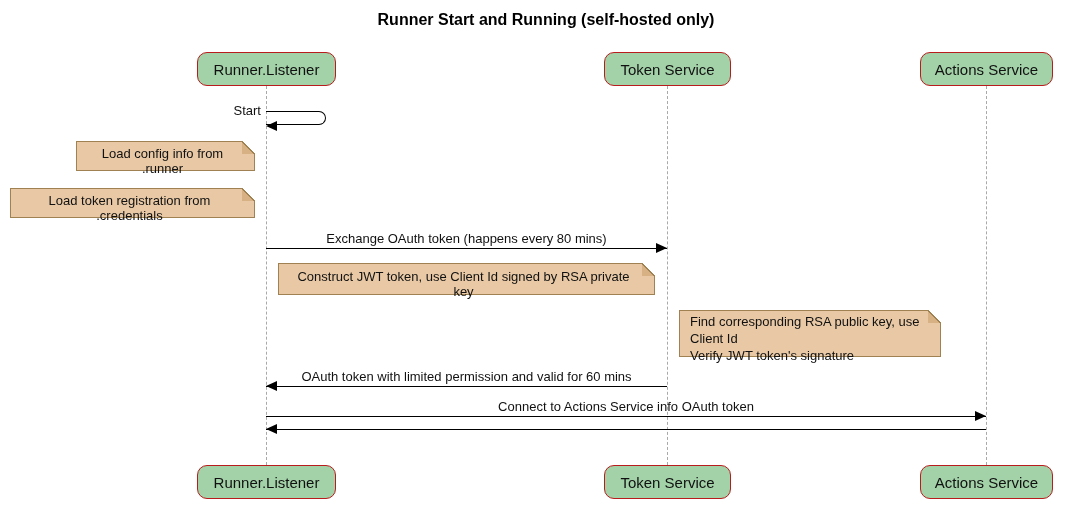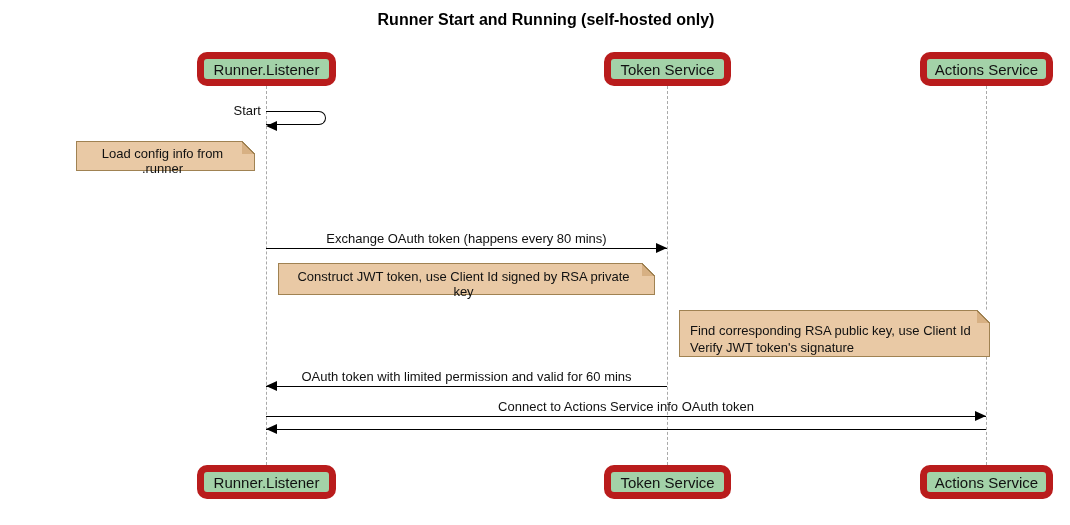--- a/index.html
+++ b/index.html
@@ -10,21 +10,21 @@
     font-family:"Liberation Sans", sans-serif;
     color:#000;
     overflow:hidden;
   }
   .title {
     position:absolute; top:11px; left:0; width:1070px;
     text-align:center; font-size:16px; font-weight:bold; color:#000;padding-left:11px;
   }
   .actor {
     position:absolute; height:34px;
-    background:#a3d2a8; border:7px solid #b91c1c; border-radius:10px;
+    background:#a3d2a8; border:1px solid #b91c1c; border-radius:10px;
     box-sizing:border-box;
     display:flex; align-items:center; justify-content:center;
     font-size:15px; color:#111;
   }
   .lifeline {
     position:absolute; top:86px; height:379px; width:0;
     border-left:1px dashed #a9a9a9;
   }
   .msg { position:absolute; }
   .msg-label {
@@ -102,24 +102,27 @@
     <span>Actions Service</span>
   </div>
 
   <div class="self-label" style="left:161px; top:103px; width:100px;">Start</div>
   <div class="self-loop"></div>
   <div class="self-arrowhead"></div>
 
   <div class="note" style="left:76px; top:141px; width:179px; height:30px;">
     <span>Load config info from .runner</span>
   </div>
+  <div class="note" style="left:10px; top:188px; width:245px; height:30px;">
+    <span>Load token registration from .credentials</span>
+  </div>
   <div class="note" style="left:278px; top:263px; width:377px; height:32px;">
     <span>Construct JWT token, use Client Id signed by RSA private key</span>
   </div>
-  <div class="note multiline" style="left:679px; top:310px; width:311px; height:47px;">
+  <div class="note multiline" style="left:679px; top:310px; width:262px; height:47px;">
     <span>Find corresponding RSA public key, use Client Id
 Verify JWT token's signature</span>
   </div>
 
   <div class="msg" style="left:266px; top:231px; width:401px;">
     <div class="msg-label">Exchange OAuth token (happens every 80 mins)</div>
     <div class="msg-line arrow-right"></div>
   </div>
 
   <div class="msg" style="left:266px; top:369px; width:401px;">

